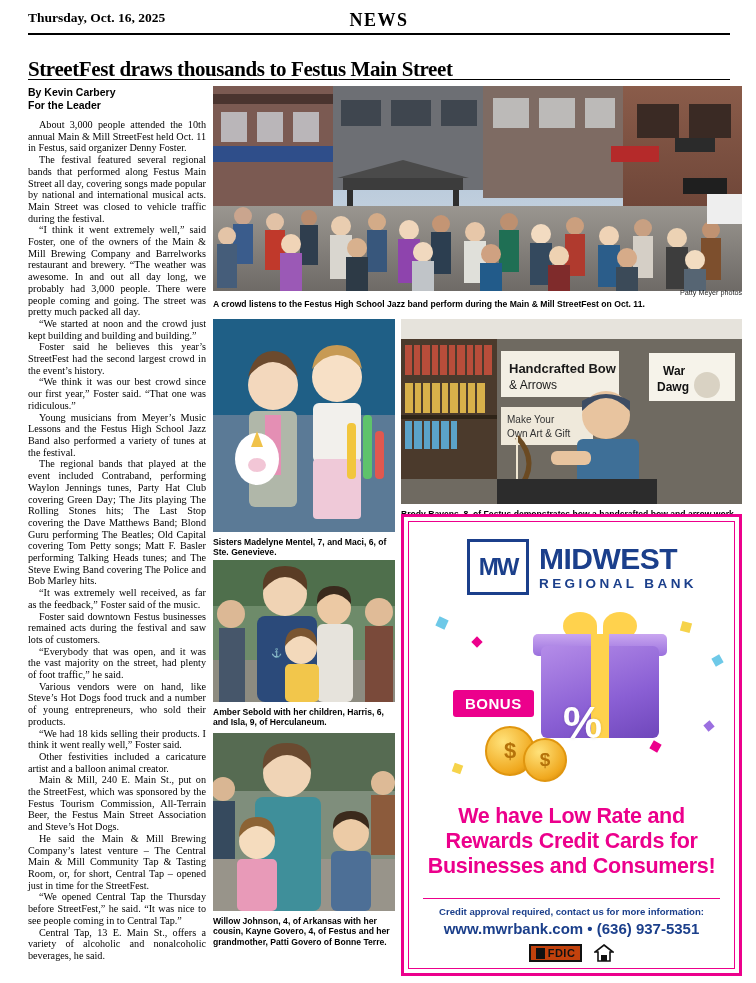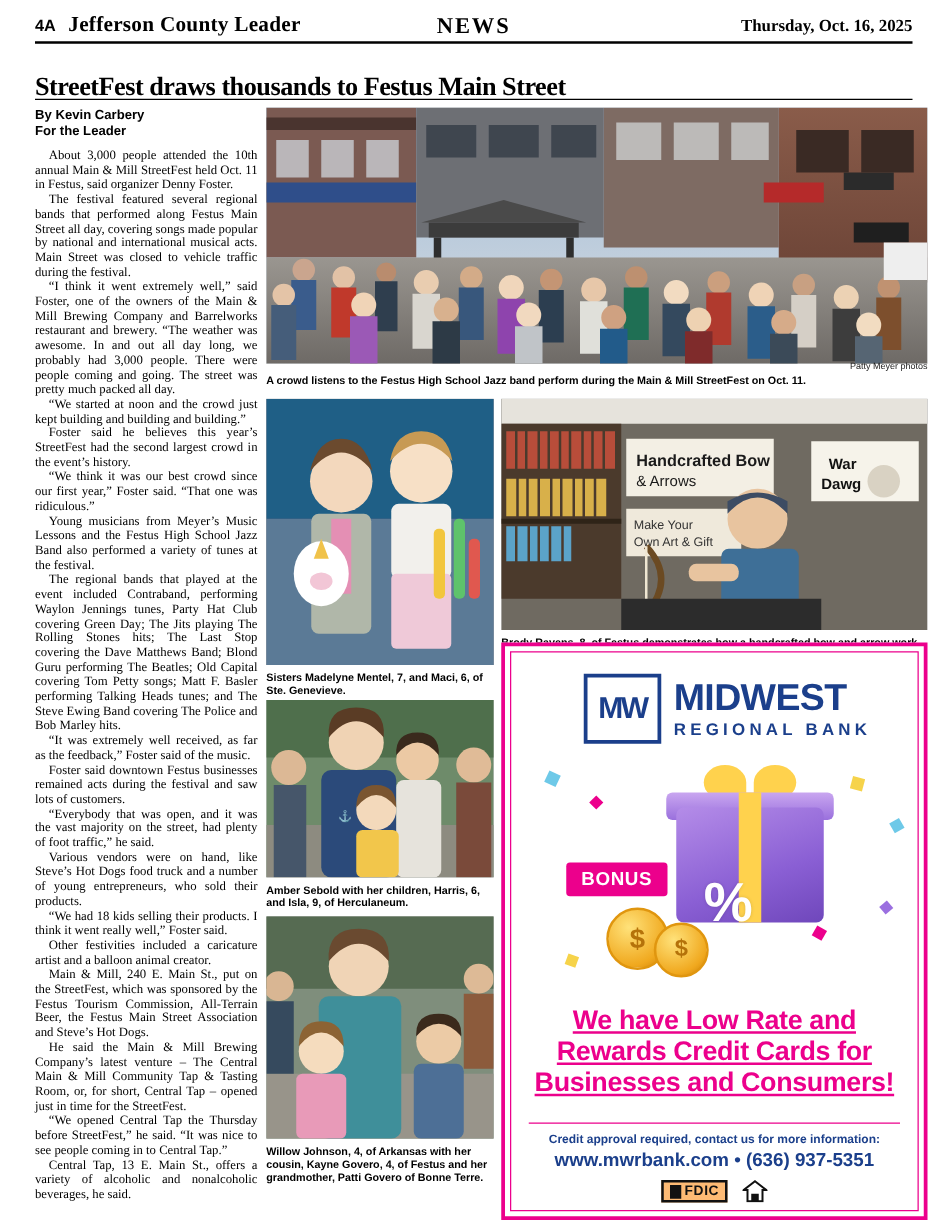--- a/index.html
+++ b/index.html
@@ -254,21 +254,20 @@
   .ad-head {
     position: absolute;
     top: 282px; left: 8px; right: 8px;
     text-align: center;
     font-family: "Liberation Sans", sans-serif;
     font-weight: bold;
     color: #ec008c;
     font-size: 21.5px;
     line-height: 25px;
     letter-spacing: -0.3px;
-    text-decoration: underline;
   }
   .ad-divider {
     position: absolute; top: 376px; left: 14px; right: 14px;
     height: 1px; background: #ec008c;
   }
   .ad-note {
     position: absolute; top: 384px; left: 10px; right: 10px;
     text-align: center;
     font-family: "Liberation Sans", sans-serif;
     font-weight: bold;
@@ -281,41 +280,37 @@
     font-family: "Liberation Sans", sans-serif;
     font-weight: bold;
     font-size: 15px;
     color: #1b3f8b;
   }
   .ad-footer-icons {
     position: absolute; top: 422px; left: 0; right: 0;
     display: flex; align-items: center; justify-content: center; gap: 12px;
   }
   .fdic {
-    border: 2px solid #111; color: #111; background: #fdba74;
+    border: 2px solid #111; color: #111; background: #c2410c;
     font-family: "Liberation Sans", sans-serif; font-weight: bold;
     font-size: 11px; padding: 1px 5px; letter-spacing: 0.5px;
     display: flex; align-items: center; gap: 3px;
   }
   .fdic-box { width: 9px; height: 11px; background: #111; }
   .eho {
     width: 20px; height: 18px;
     display: flex; align-items: flex-end; justify-content: center;
   }
 </style>
 </head>
 <body>
 
 <div class="page">
 
   <div class="masthead">
-    <div class="mh-left">
-      <span class="mh-page">4A</span>
-      <span class="mh-paper">Jefferson County Leader</span>
-    </div>
     <div class="mh-center">NEWS</div>
     <div class="mh-right">Thursday, Oct. 16, 2025</div>
   </div>
   <div class="rule top"></div>
 
   <h1 class="headline">StreetFest draws thousands to Festus Main Street</h1>
   <div class="rule under-head"></div>
 
   <div class="col-left">
     <div class="byline" style="white-space:pre-line;">By Kevin Carbery

